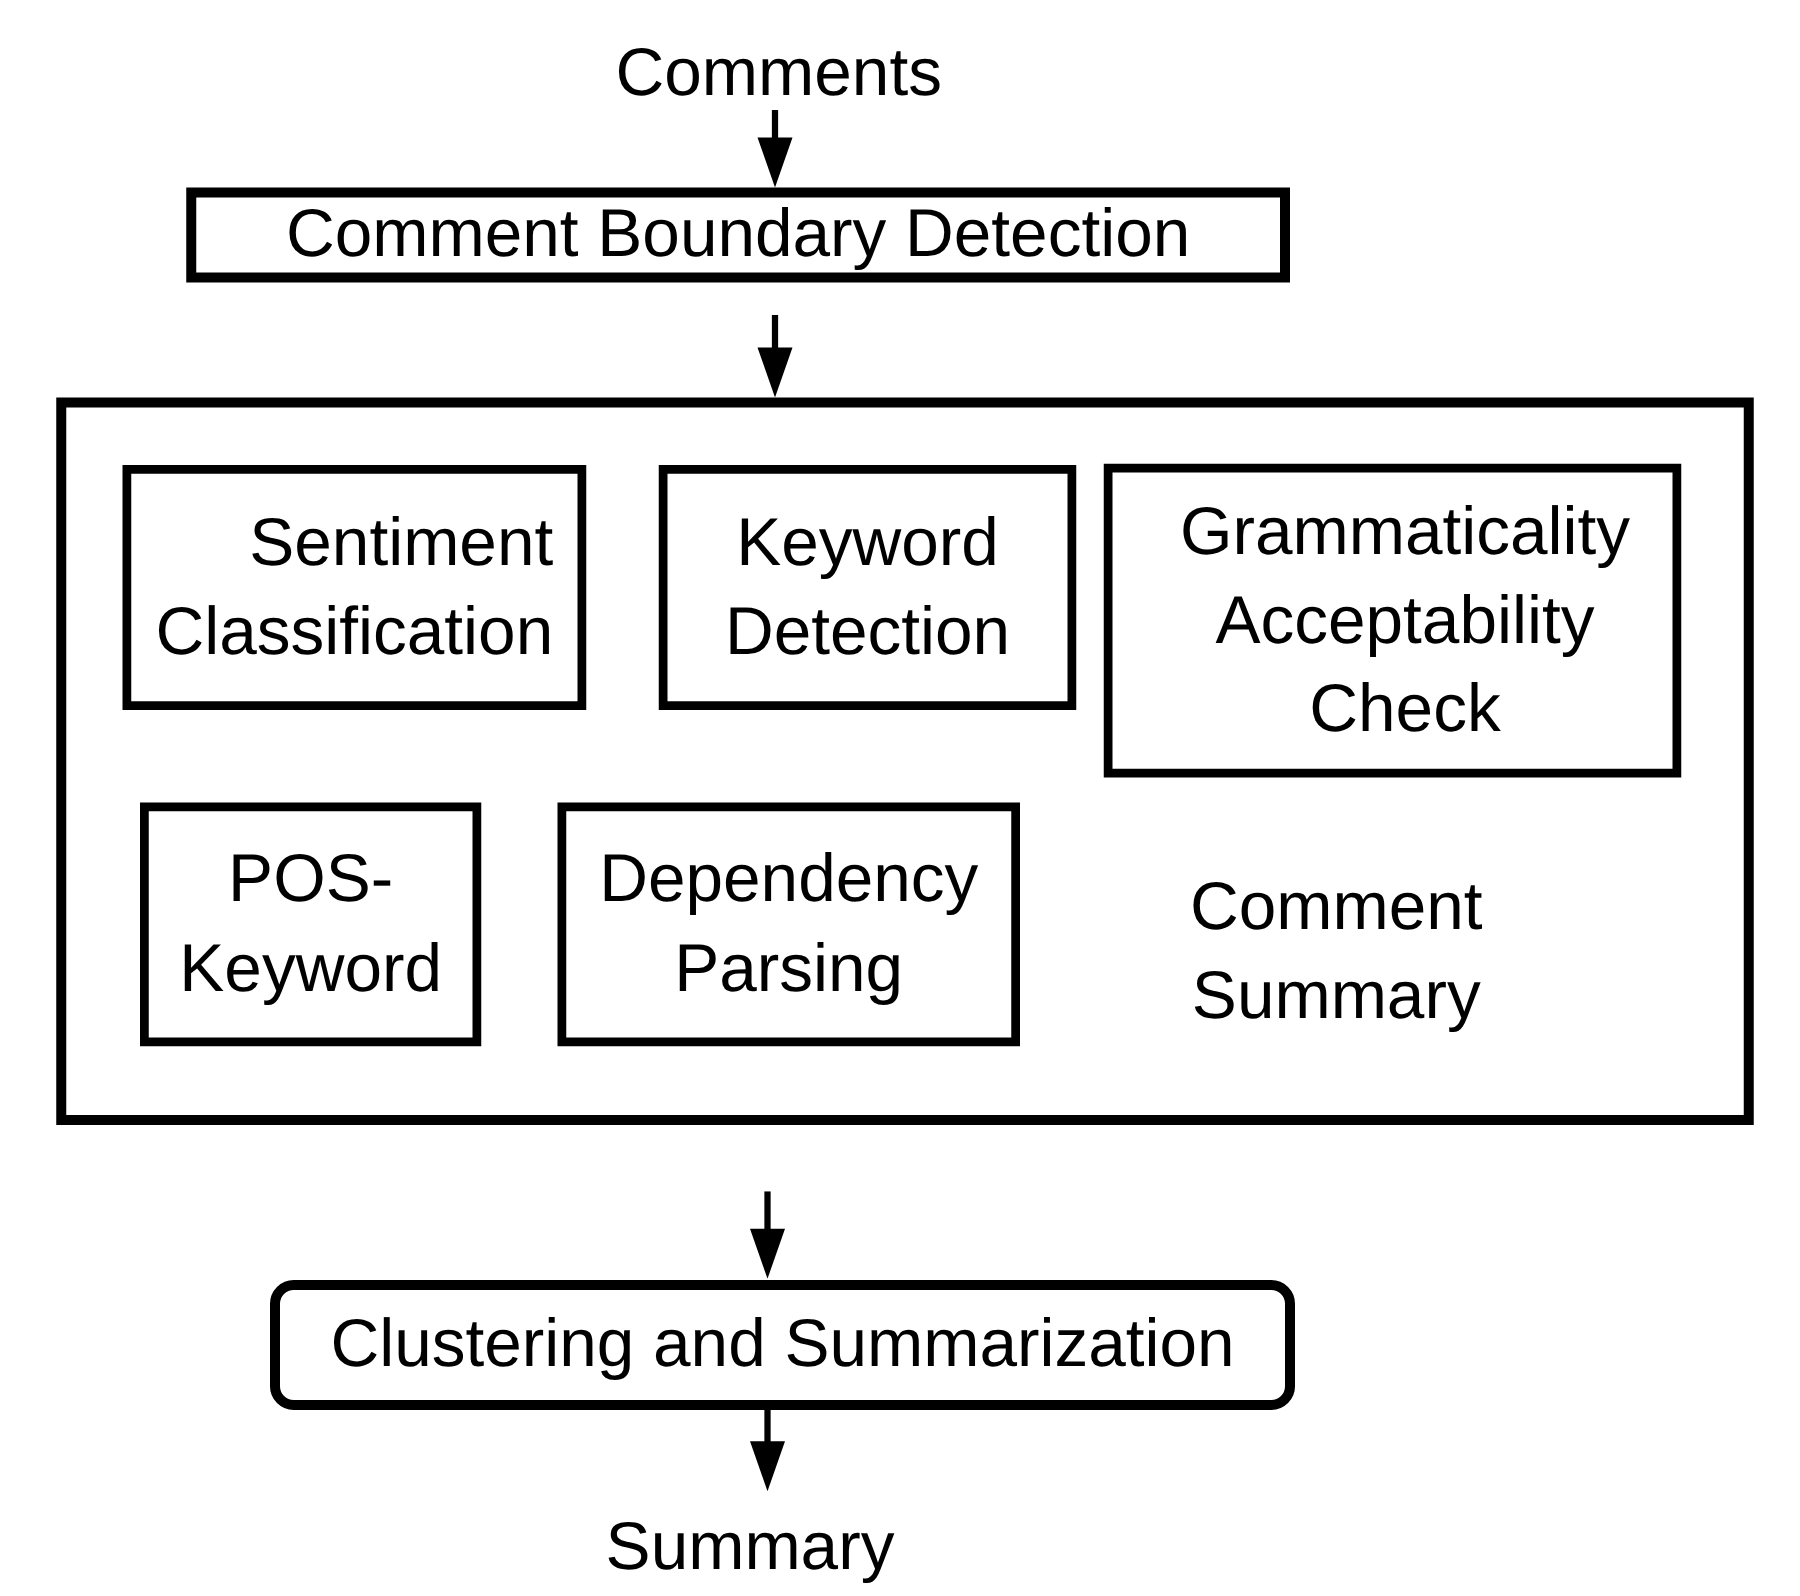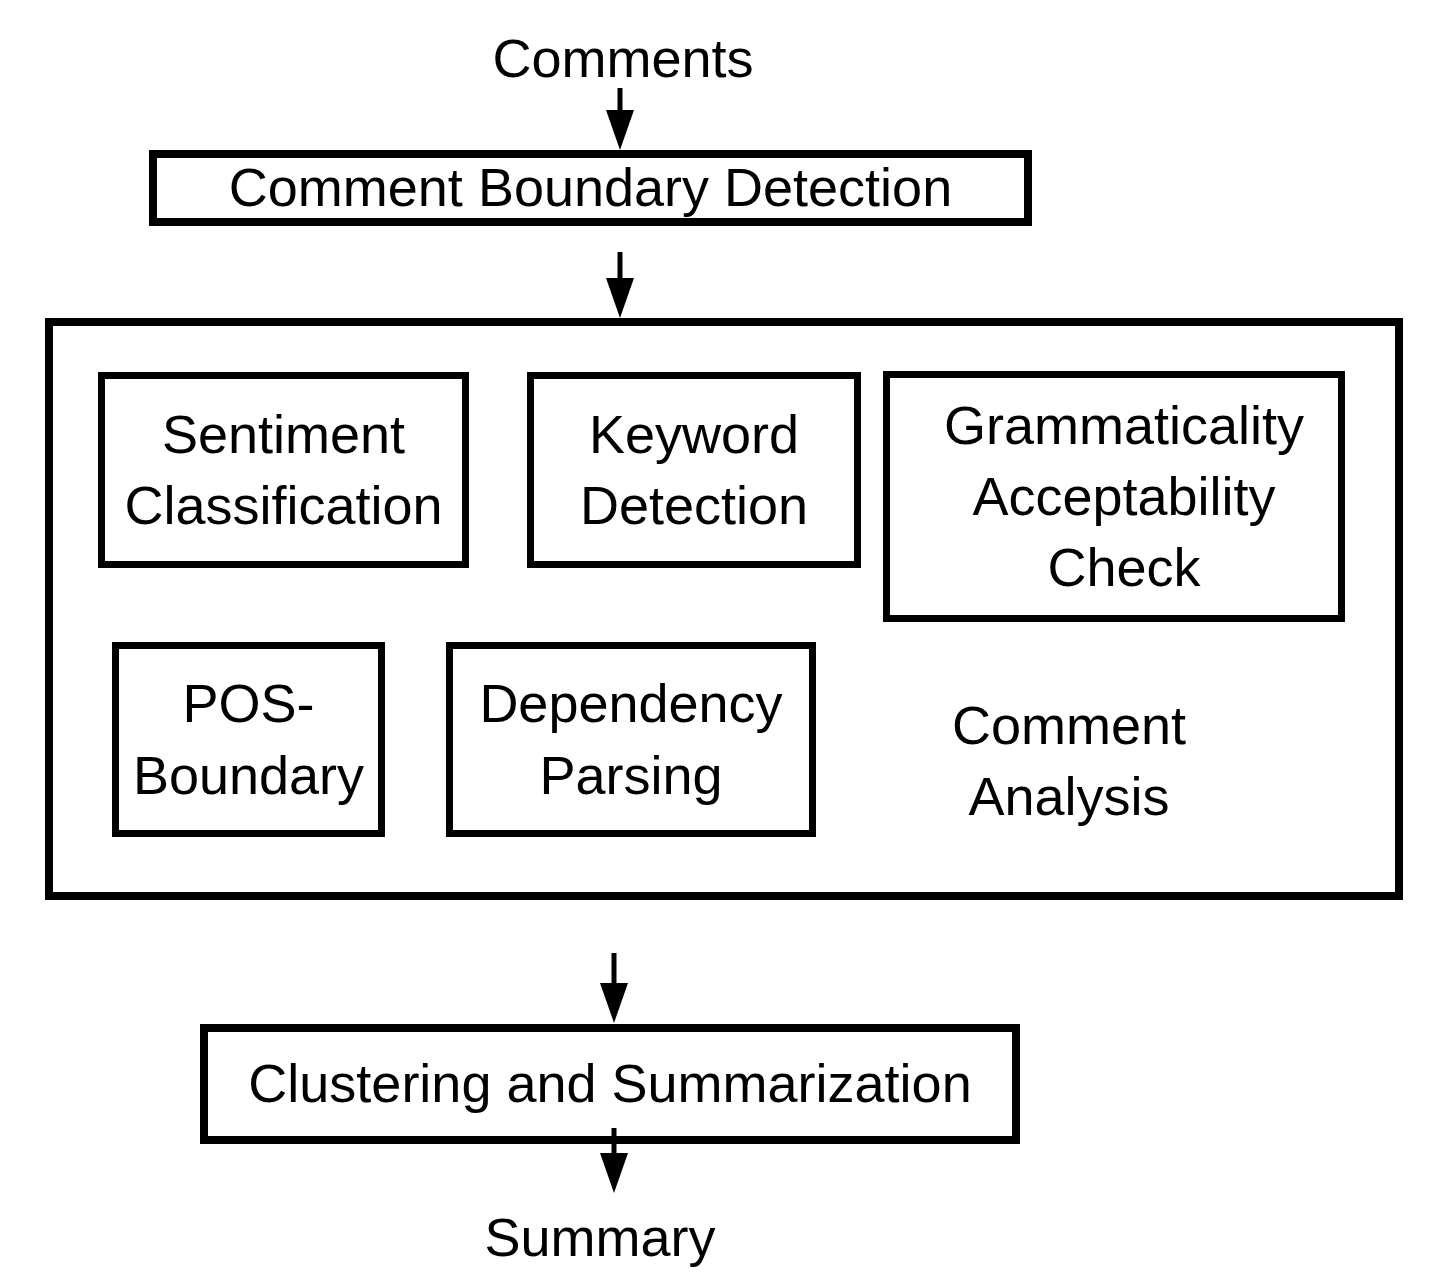--- a/index.html
+++ b/index.html
@@ -43,28 +43,28 @@
   }
   .thick { border-width: 8px; }
   .arrow { position: absolute; display: block; }
 
   
   .lbl-comments   { left: 423px; top: 31px;   width: 400px; line-height: 1.0; }
   .arrow-1        { left: 602px; top: 88px; }
   .box-cbd        { left: 149px; top: 150px;  width: 883px;  height: 76px; border-width: 8px; }
   .arrow-2        { left: 602px; top: 252px; }
   .box-group      { left: 45px;  top: 318px;  width: 1358px; height: 582px; display: block; }
-  .box-sentiment  { left: 45px;  top: 46px;   width: 371px;  height: 196px; }
+  .box-sentiment  { left: 45px;  top: 46px;   width: 371px;  height: 196px; text-align: right; }
   .box-keyword    { left: 474px; top: 46px;   width: 334px;  height: 196px; }
   .box-gram       { left: 830px; top: 45px;   width: 462px;  height: 251px; padding-left: 20px; }
   .box-pos        { left: 59px;  top: 316px;  width: 273px;  height: 195px; }
   .box-dep        { left: 393px; top: 316px;  width: 370px;  height: 195px; }
   .lbl-analysis   { left: 816px; top: 364px;  width: 400px; }
   .arrow-3        { left: 596px; top: 953px; }
-  .box-clustering { left: 200px; top: 1024px; width: 820px;  height: 120px; border-width: 8px; }
+  .box-clustering { left: 216px; top: 1024px; width: 820px;  height: 104px; border-width: 8px; border-radius: 19px; }
   .arrow-4        { left: 596px; top: 1128px; }
   .lbl-summary    { left: 400px; top: 1210px; width: 400px; line-height: 1.0; }
 </style>
 </head>
 <body>
 
 <div class="page">
 
   <div class="lbl lbl-comments">Comments</div>
 
@@ -95,30 +95,30 @@
     </div>
 
     <div class="box box-gram">
       <span class="box-label">Grammaticality
 Acceptability
 Check</span>
     </div>
 
     <div class="box box-pos">
       <span class="box-label">POS-
-Boundary</span>
+Keyword</span>
     </div>
 
     <div class="box box-dep">
       <span class="box-label">Dependency
 Parsing</span>
     </div>
 
     <div class="lbl lbl-analysis">Comment
-Analysis</div>
+Summary</div>
   </div>
 
   <svg class="arrow arrow-3" width="36" height="70" viewBox="0 0 36 70">
     <line x1="18" y1="0" x2="18" y2="34" stroke="#000000" stroke-width="5"></line>
     <polygon points="4,30 32,30 18,70" fill="#000000"></polygon>
   </svg>
 
   <div class="box box-clustering">
     <span class="box-label">Clustering and Summarization</span>
   </div>

